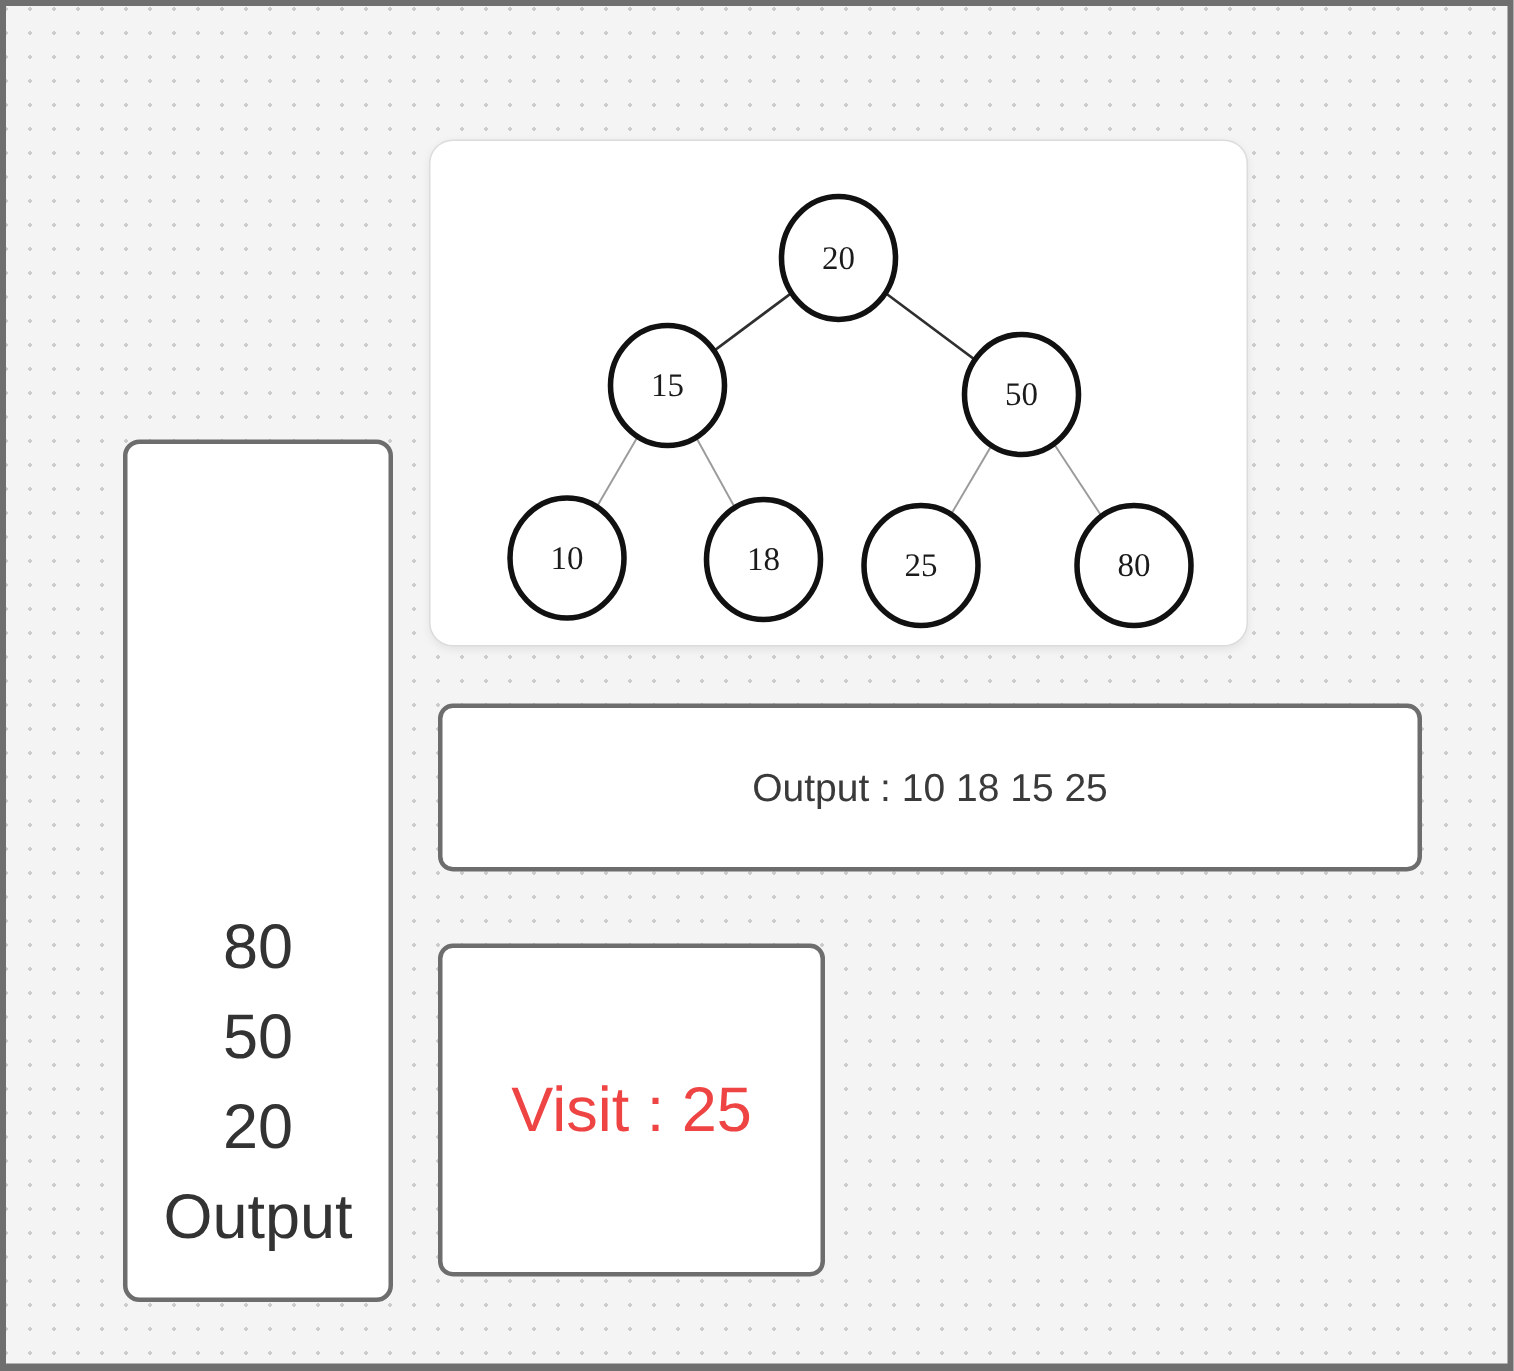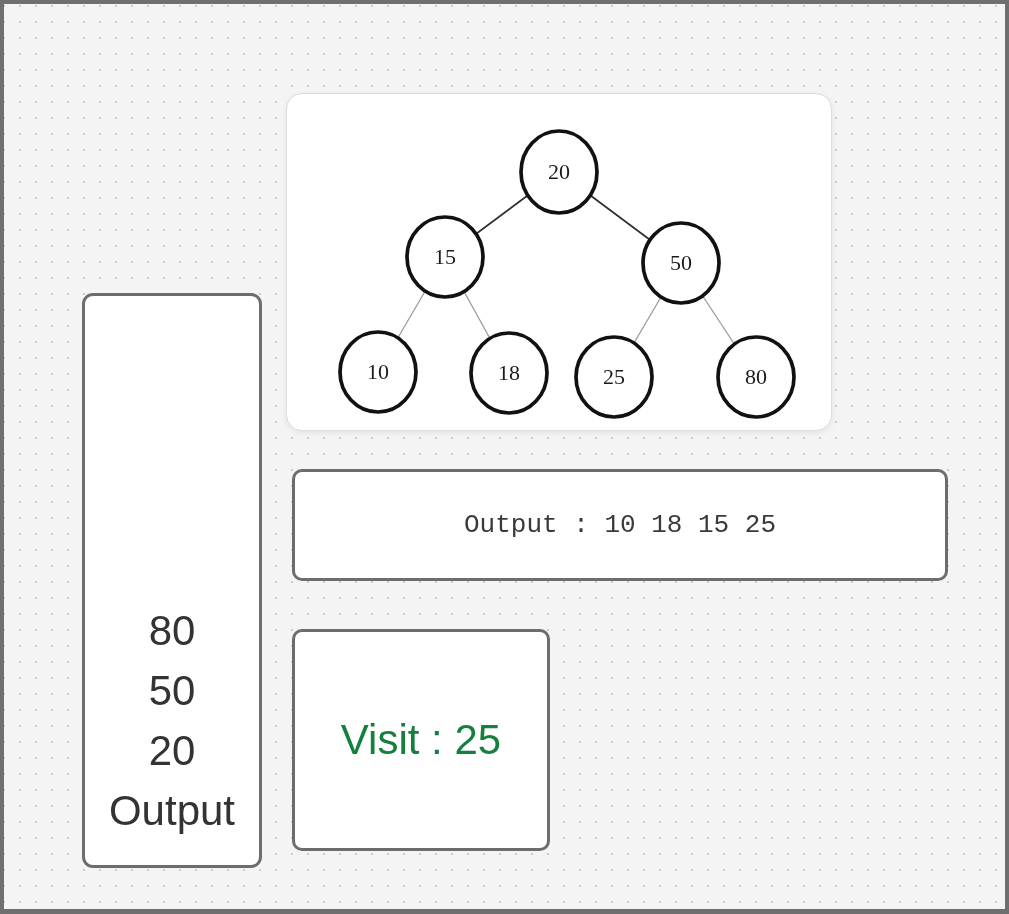--- a/index.html
+++ b/index.html
@@ -75,38 +75,37 @@
     background: #ffffff;
     border: 3px solid #6d6d6d;
     border-radius: 10px;
     display: flex;
     align-items: center;
     justify-content: center;
   }
   .output-text {
     font-size: 26px;
     color: #3a3a3a;
-    font-family: Liberation Mono, monospace;
   }
 
   
   .visit-box {
     position: absolute;
     left: 288px; top: 625px;
     width: 258px; height: 222px;
     background: #ffffff;
     border: 3px solid #6d6d6d;
     border-radius: 10px;
     display: flex;
     align-items: center;
     justify-content: center;
   }
   .visit-text {
     font-size: 42px;
-    color: #15803d;
+    color: #ef4444;
   }
 </style>
 </head>
 <body>
 
 <div class="canvas">
 
   <div class="tree-card">
     <svg width="546" height="338" viewBox="0 0 546 338">
       <g>

